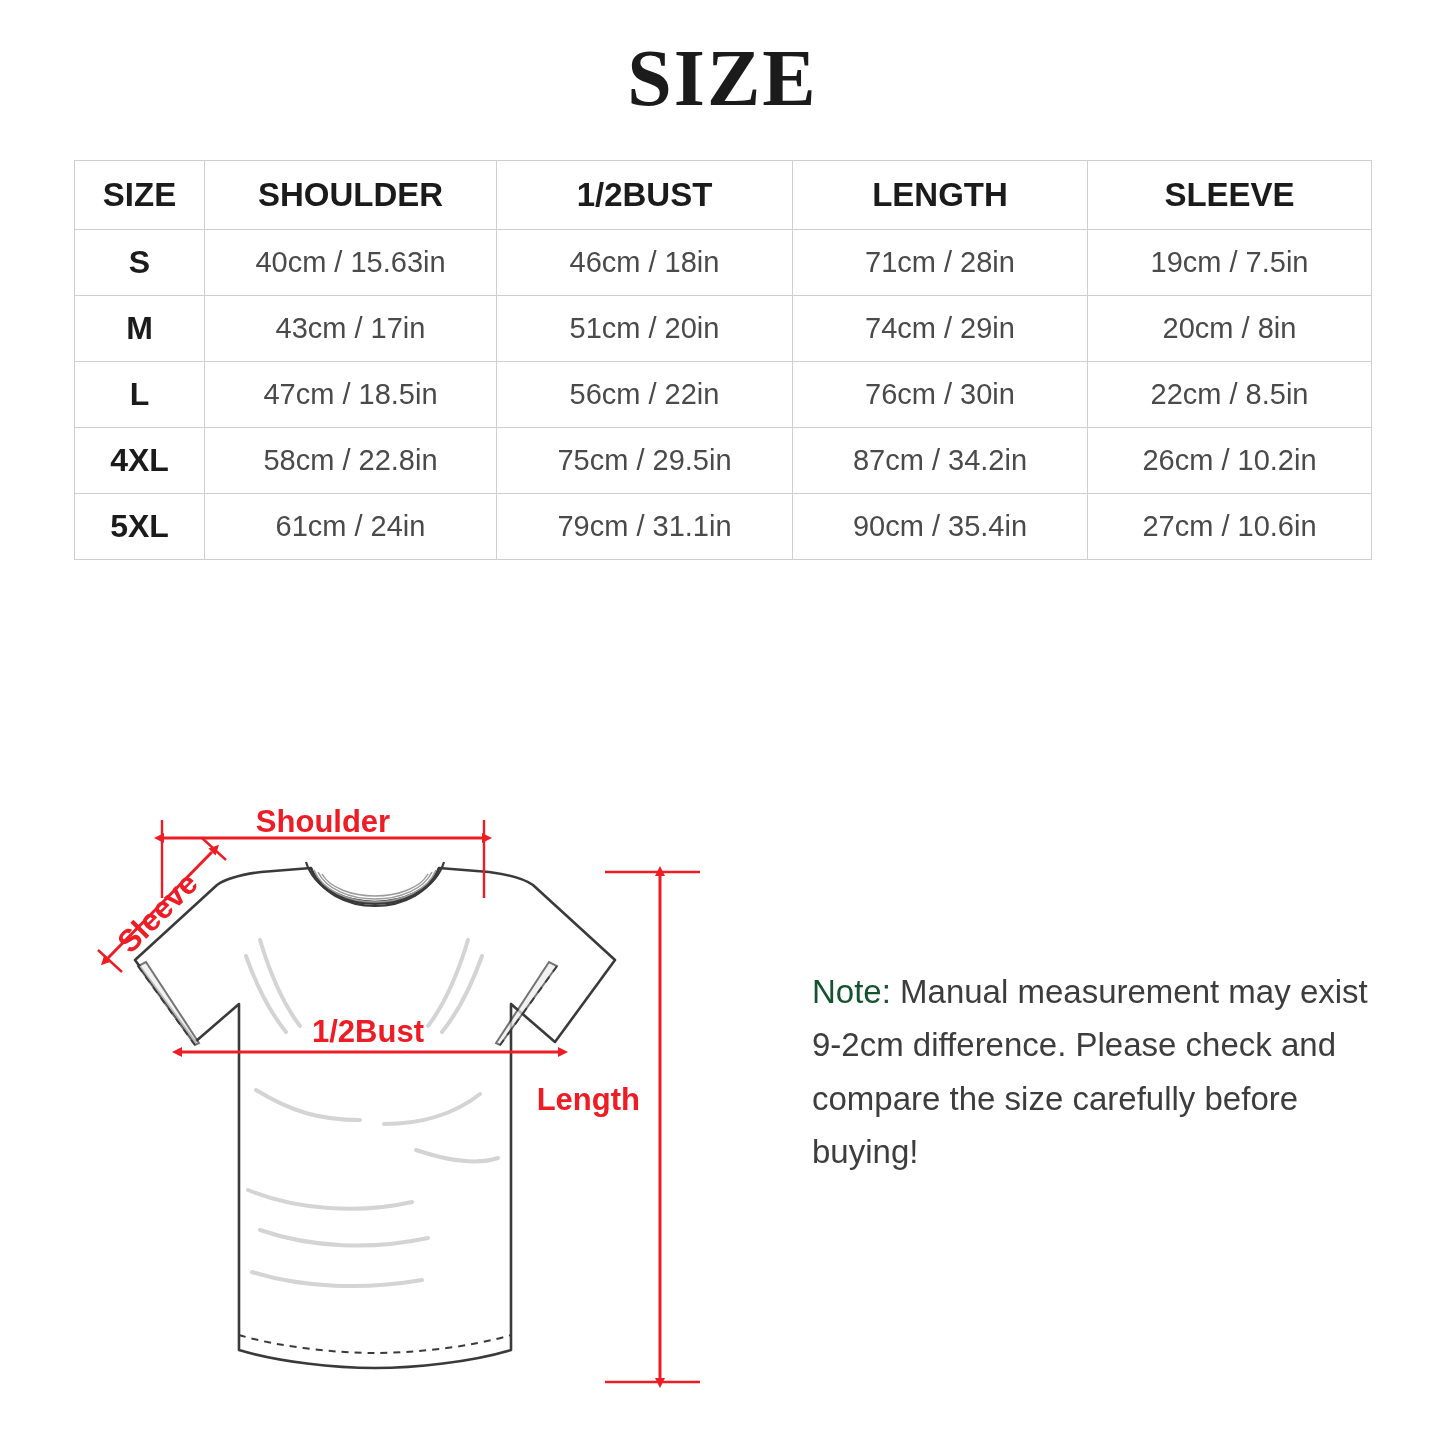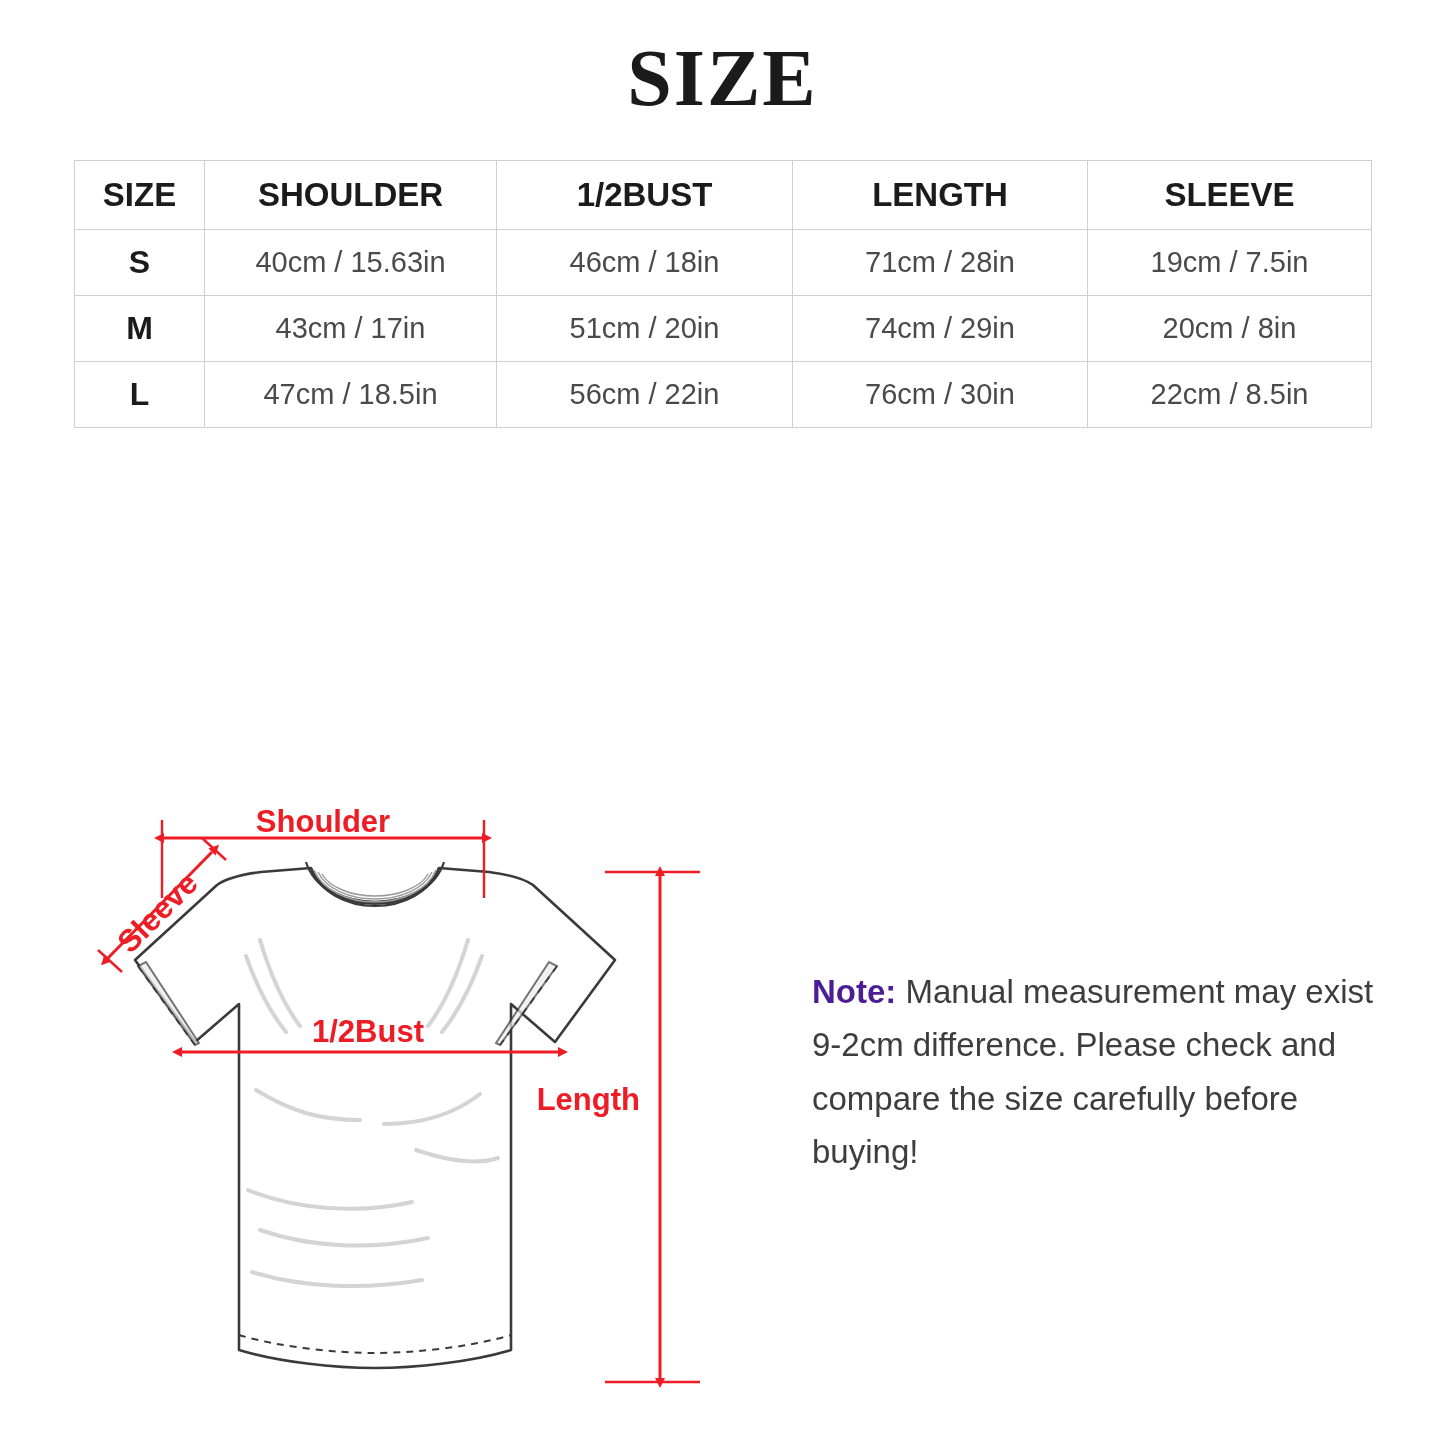--- a/index.html
+++ b/index.html
@@ -87,22 +87,22 @@
   #note {
     position: absolute;
     top: 965px;
     left: 812px;
     width: 572px;
     font-size: 33px;
     line-height: 1.62;
     color: #3d3d3d;
   }
   #note .note-label {
-    font-weight: bold;
-    color: #4c1d95;
+    font-weight: normal;
+    color: #14532d;
   }
 </style>
 </head>
 <body>
 
 <div id="page">
 
   <div id="title">SIZE</div>
 
   <table id="size-table">
@@ -136,20 +136,34 @@
         <td class="val-cell">51cm / 20in</td>
         <td class="val-cell">74cm / 29in</td>
         <td class="val-cell">20cm / 8in</td>
       </tr>
       <tr>
         <td class="size-cell">L</td>
         <td class="val-cell">47cm / 18.5in</td>
         <td class="val-cell">56cm / 22in</td>
         <td class="val-cell">76cm / 30in</td>
         <td class="val-cell">22cm / 8.5in</td>
+      </tr>
+      <tr>
+        <td class="size-cell">4XL</td>
+        <td class="val-cell">58cm / 22.8in</td>
+        <td class="val-cell">75cm / 29.5in</td>
+        <td class="val-cell">87cm / 34.2in</td>
+        <td class="val-cell">26cm / 10.2in</td>
+      </tr>
+      <tr>
+        <td class="size-cell">5XL</td>
+        <td class="val-cell">61cm / 24in</td>
+        <td class="val-cell">79cm / 31.1in</td>
+        <td class="val-cell">90cm / 35.4in</td>
+        <td class="val-cell">27cm / 10.6in</td>
       </tr>
     </tbody>
   </table>
 
   <div id="diagram">
     <svg width="740" height="620" viewBox="0 0 740 620" xmlns="http://www.w3.org/2000/svg">
       <defs>
         <marker id="arrL" markerWidth="12" markerHeight="12" refX="10" refY="5" orient="auto" markerUnits="userSpaceOnUse">
           <path d="M10,0 L0,5 L10,10 z" fill="#ee1c24"></path>
         </marker>

